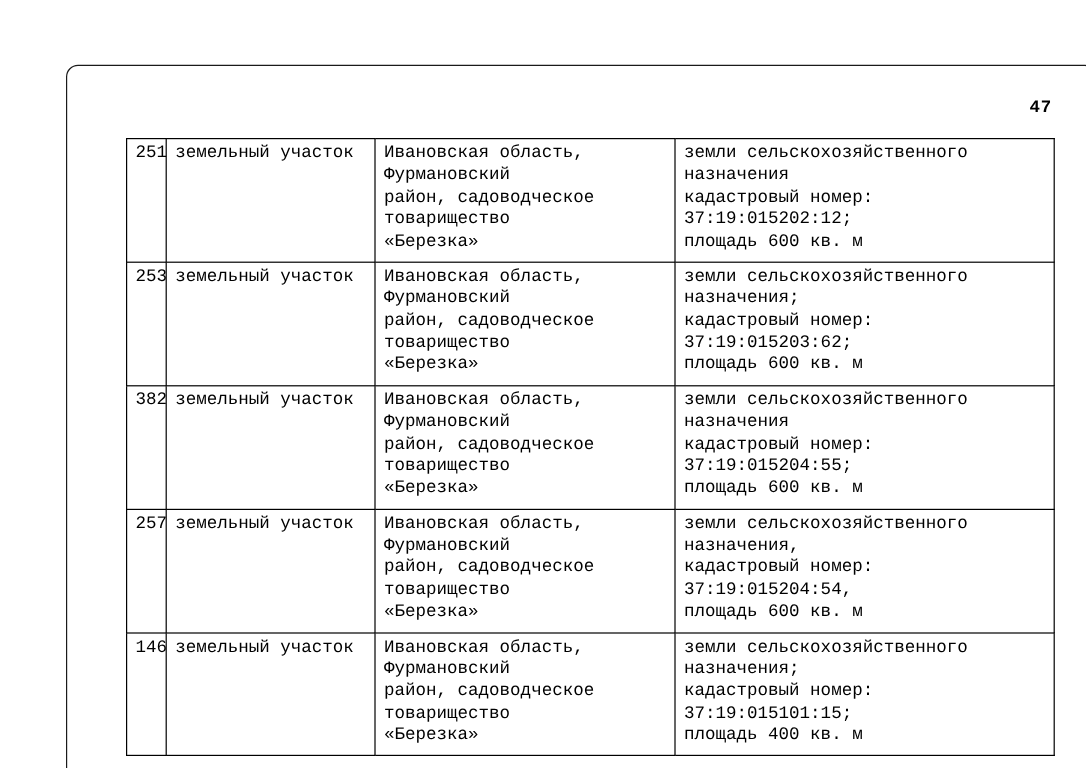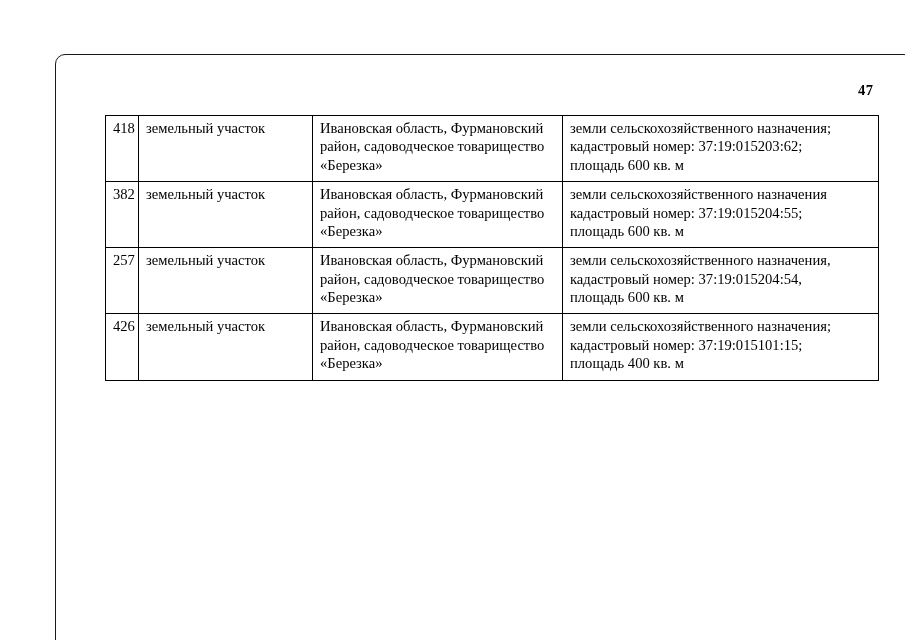--- a/index.html
+++ b/index.html
@@ -1,15 +1,15 @@
 <!DOCTYPE html>
 <html><head>
 <meta charset="utf-8">
 <style>
-  * { margin: 16px; padding: 0; box-sizing: border-box; }
+  * { margin: 16px; padding: 0; box-sizing: border-box; font-family: Liberation Mono, monospace; }
   html, body {
     width: 905px;
     height: 640px;
     background: #ffffff;
     font-family: "Liberation Serif", serif;
     color: #000;
     position: relative;
     overflow: hidden;
   }
   .scan-frame {
@@ -52,24 +52,34 @@
 </style>
 </head>
 <body>
 
 <div class="scan-frame"></div>
 
 <div class="page-number">47</div>
 
 <table class="land-table">
   <tbody>
+  <tr>
+    <td class="c-num">251</td>
+    <td class="c-type">земельный участок</td>
+    <td class="c-loc">Ивановская область, Фурмановский
+район, садоводческое товарищество
+«Березка»</td>
+    <td class="c-det">земли сельскохозяйственного назначения
+кадастровый номер: 37:19:015202:12;
+площадь 600 кв. м</td>
+  </tr>
 
 
   <tr>
-    <td class="c-num">418</td>
+    <td class="c-num">253</td>
     <td class="c-type">земельный участок</td>
     <td class="c-loc">Ивановская область, Фурмановский
 район, садоводческое товарищество
 «Березка»</td>
     <td class="c-det">земли сельскохозяйственного назначения;
 кадастровый номер: 37:19:015203:62;
 площадь 600 кв. м</td>
   </tr>
 
 
@@ -90,21 +100,21 @@
     <td class="c-type">земельный участок</td>
     <td class="c-loc">Ивановская область, Фурмановский
 район, садоводческое товарищество
 «Березка»</td>
     <td class="c-det">земли сельскохозяйственного назначения,
 кадастровый номер: 37:19:015204:54,
 площадь 600 кв. м</td>
   </tr>
 
   <tr>
-    <td class="c-num">426</td>
+    <td class="c-num">146</td>
     <td class="c-type">земельный участок</td>
     <td class="c-loc">Ивановская область, Фурмановский
 район, садоводческое товарищество
 «Березка»</td>
     <td class="c-det">земли сельскохозяйственного назначения;
 кадастровый номер: 37:19:015101:15;
 площадь 400 кв. м</td>
   </tr>
 </tbody>
 </table>

